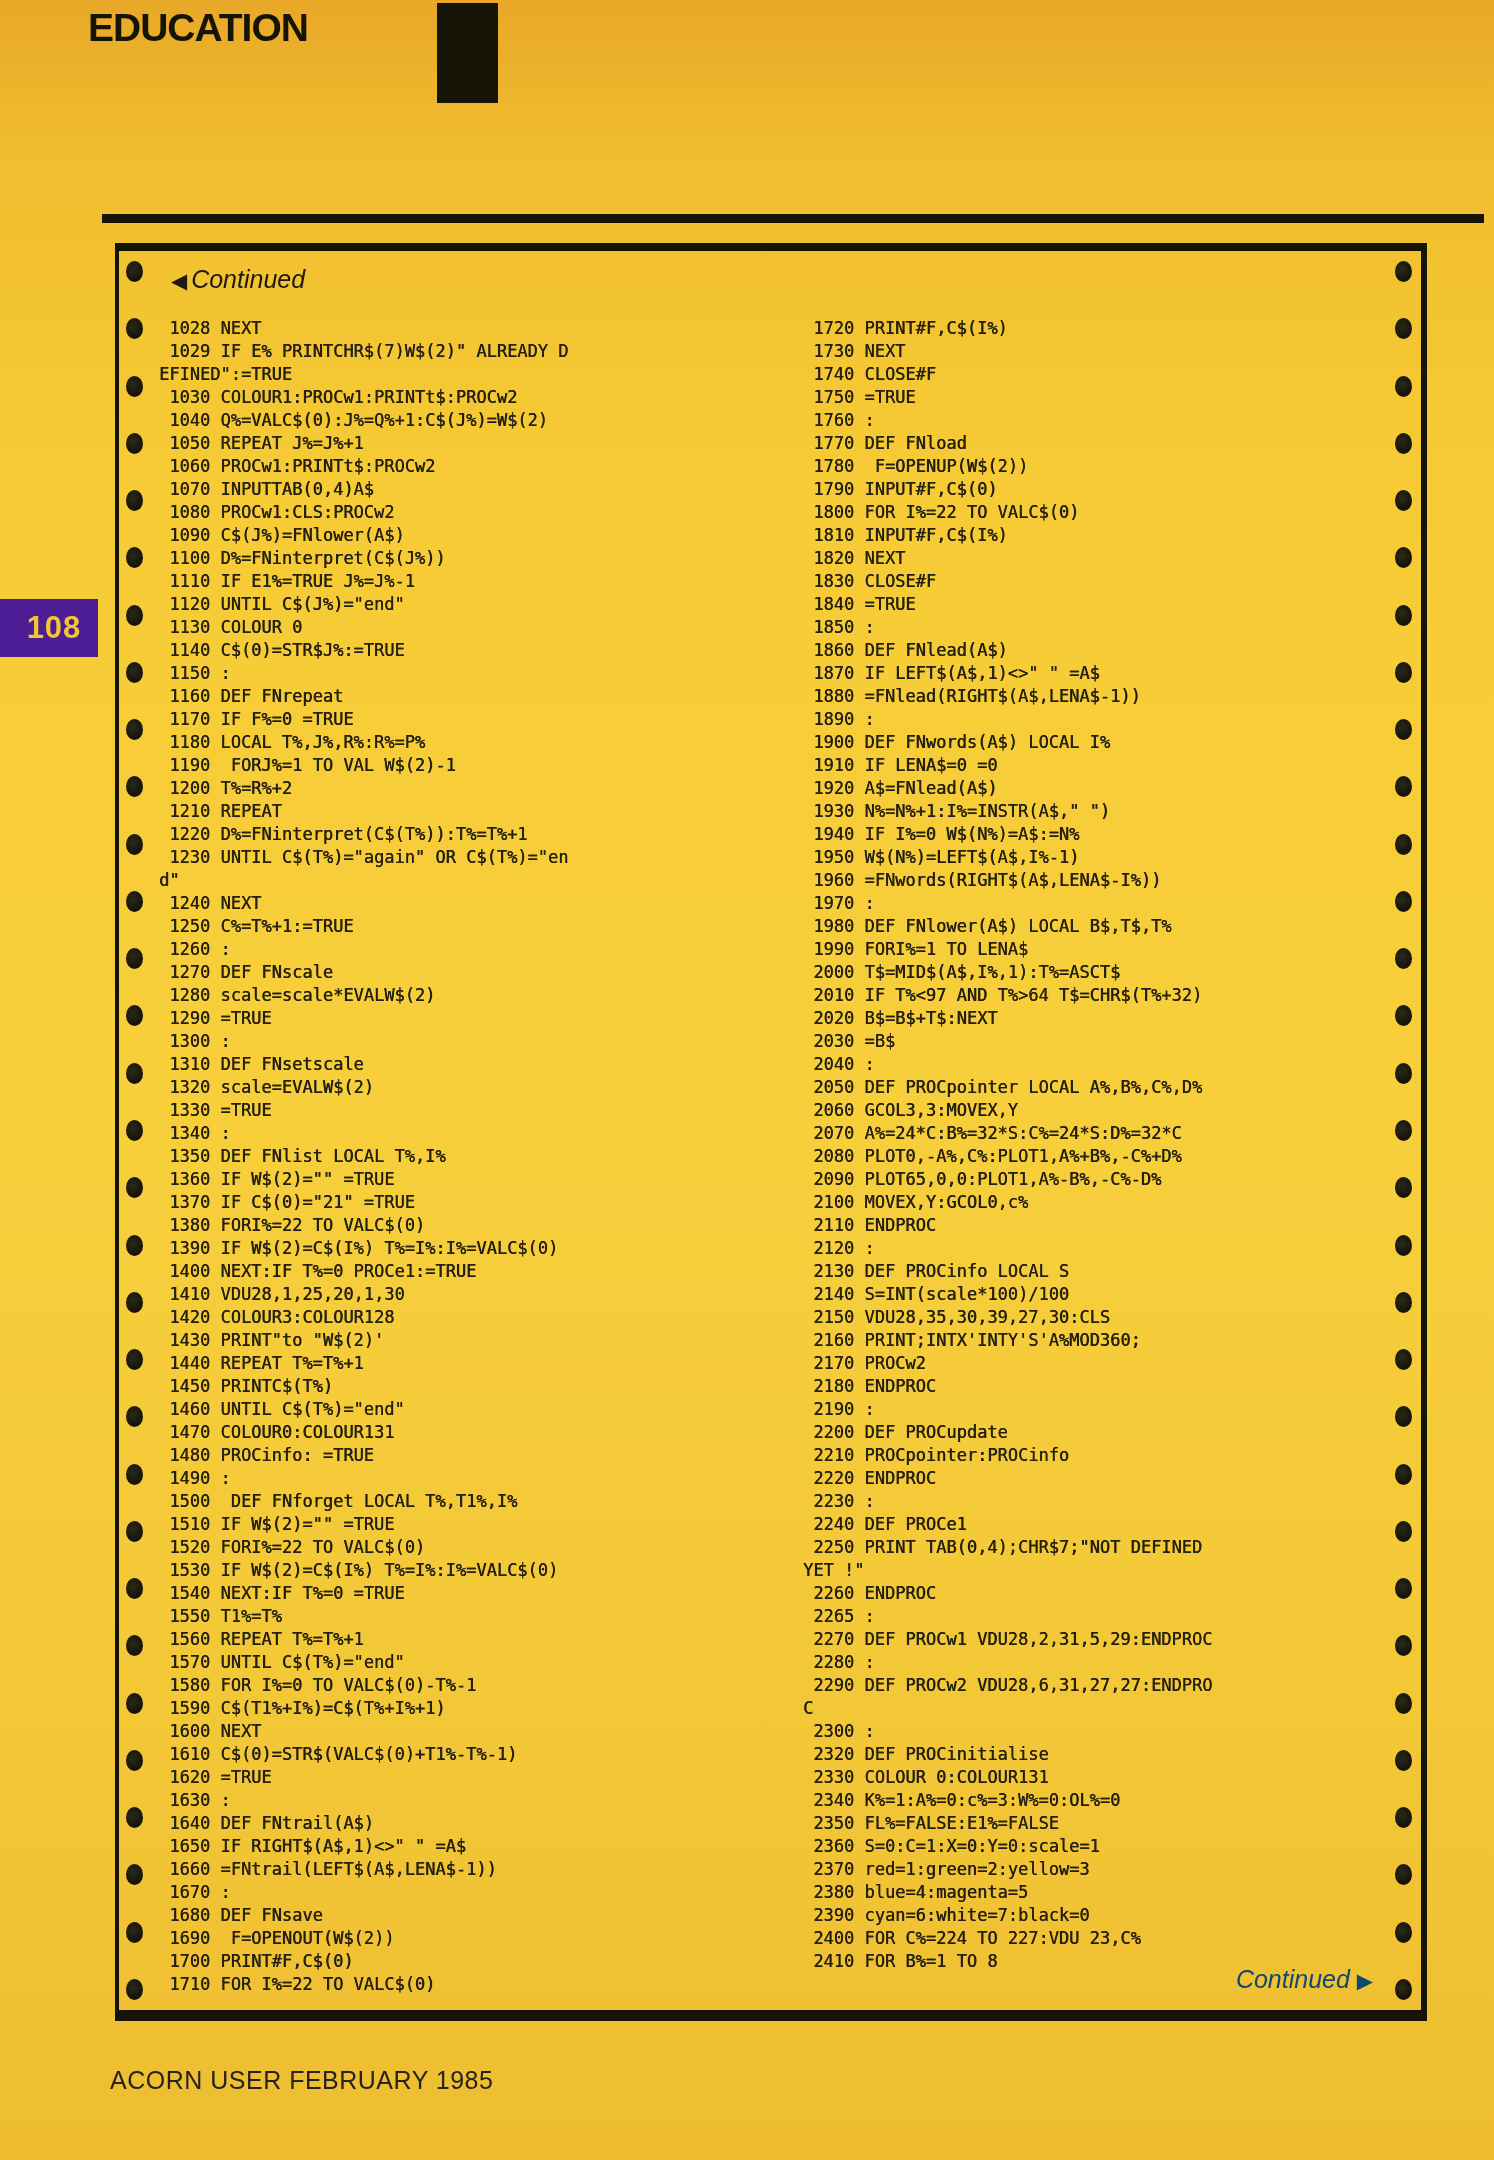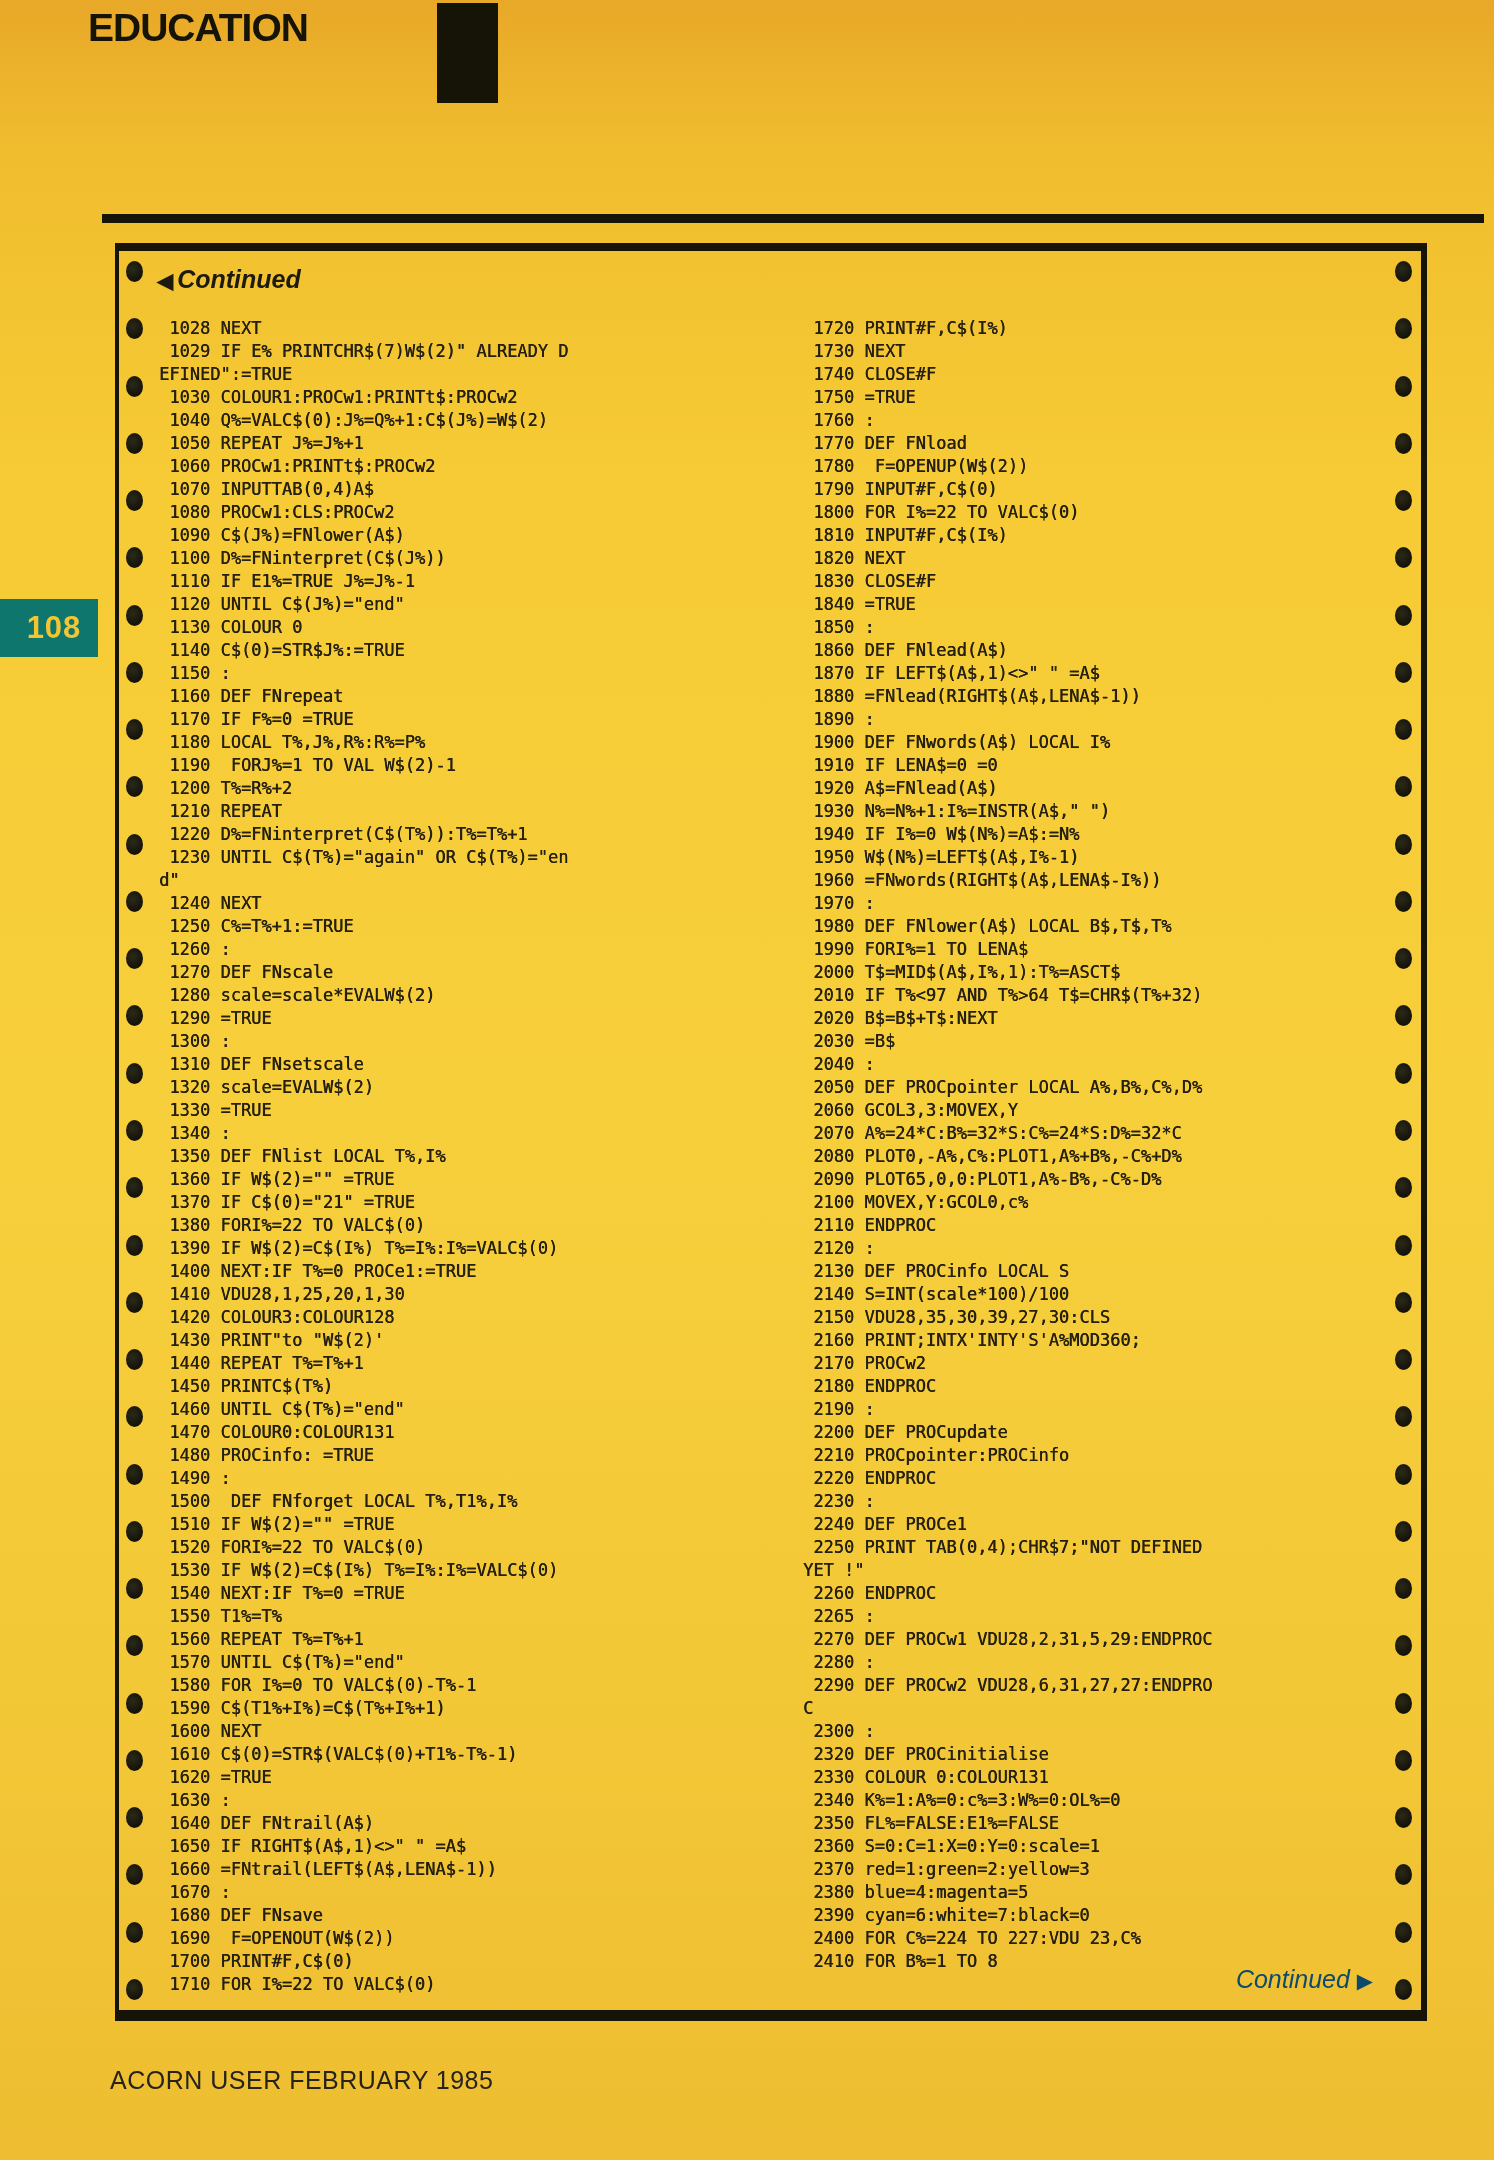--- a/index.html
+++ b/index.html
@@ -32,41 +32,41 @@
     display:flex;flex-direction:column;justify-content:space-between;align-items:center;
   }
   .dot-col.left{left:5px;}
   .dot-col.right{right:8px;}
   .dot{
     width:17px;height:21px;border-radius:50%;
     background:radial-gradient(circle at 40% 40%,#2a2a18 0%,#15120a 70%);
     flex:0 0 auto;
   }
   .continued-prev{
-    position:absolute;left:38px;top:14px;
-    font-style:italic;font-size:25px;color:#1d1a10;font-weight:bold;
+    position:absolute;left:52px;top:14px;
+    font-style:italic;font-size:25px;color:#1d1a10;
   }
   .continued-next{
     position:absolute;right:44px;bottom:16px;
     font-style:italic;font-size:25px;color:#0c4a6e;
   }
   .tri{font-style:normal;font-size:21px;letter-spacing:4px;}
   pre.code{
     position:absolute;top:50px;margin:16px;
     font-family:"DejaVu Sans Mono",monospace;
     font-size:17px;line-height:23px;
     color:#25200f;
     text-shadow:0.4px 0 0 currentColor;
     white-space:pre;
   }
   pre.code.left{left:24px;}
   pre.code.right{left:668px;}
   .page-badge{
     position:absolute;left:0;top:599px;width:98px;height:58px;
-    background:#0f766e;color:#f2c531;
+    background:#4c1d95;color:#f2c531;
     font-size:31px;font-weight:bold;
     display:flex;align-items:center;justify-content:center;
     padding-left:10px;box-sizing:border-box;
     letter-spacing:1px;
   }
   .footer-text{
     position:absolute;left:110px;top:2066px;
     font-size:25px;color:#26231a;letter-spacing:0.5px;text-align:center;
   }
 </style>

